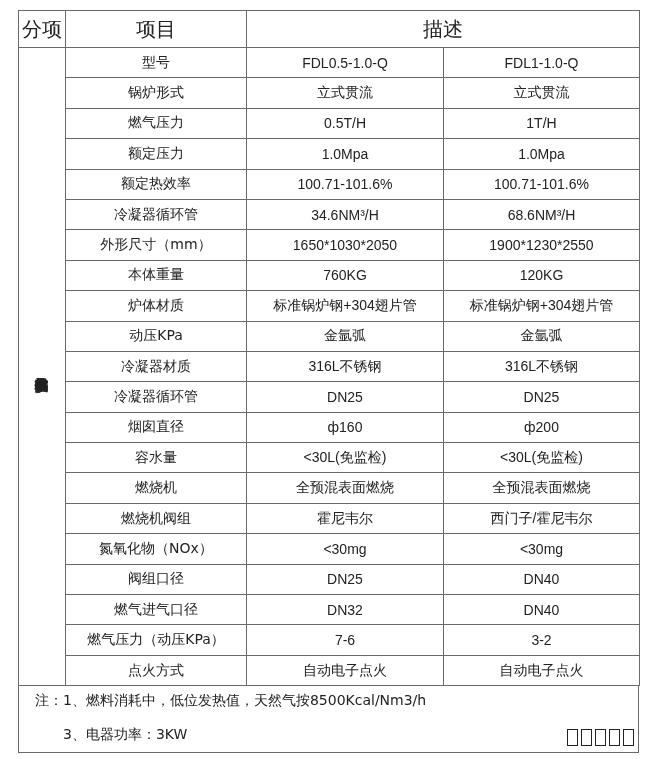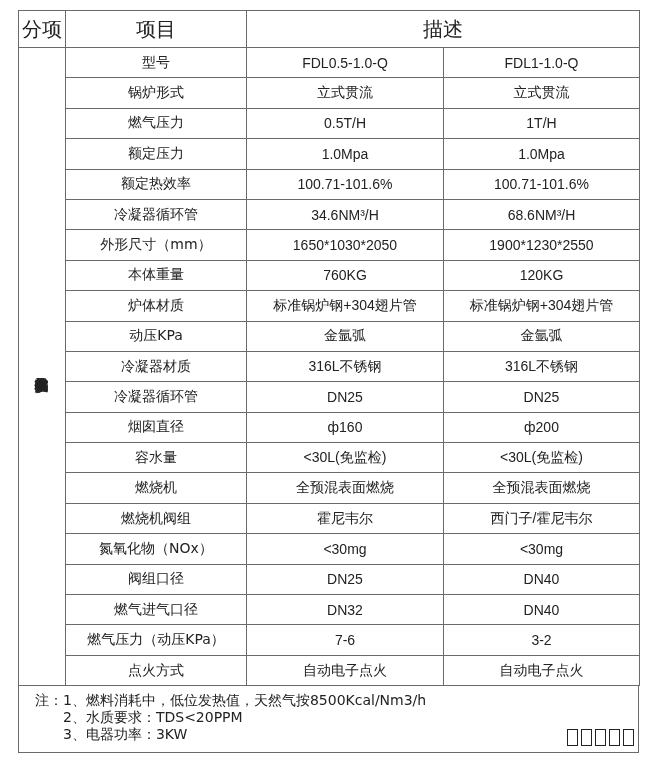--- a/index.html
+++ b/index.html
@@ -141,21 +141,20 @@
         </tr>
         <tr>
           <td>点火方式</td>
           <td class="val">自动电子点火</td>
           <td class="val">自动电子点火</td>
         </tr>
       </tbody>
   </table>
   <div class="notes">
     <div class="line" style="top:6px">注：1、燃料消耗中，低位发热值，天然气按8500Kcal/Nm3/h</div>
-    <div class="line sub" style="top:23px">2、水质要求：TDS&lt;20PPM</div>
     <div class="line sub" style="top:40px">3、电器功率：3KW</div>
     <div class="boxes" id="boxes">
         <span></span>
         <span></span>
         <span></span>
         <span></span>
         <span></span>
       </div>
   </div>
 </div>

